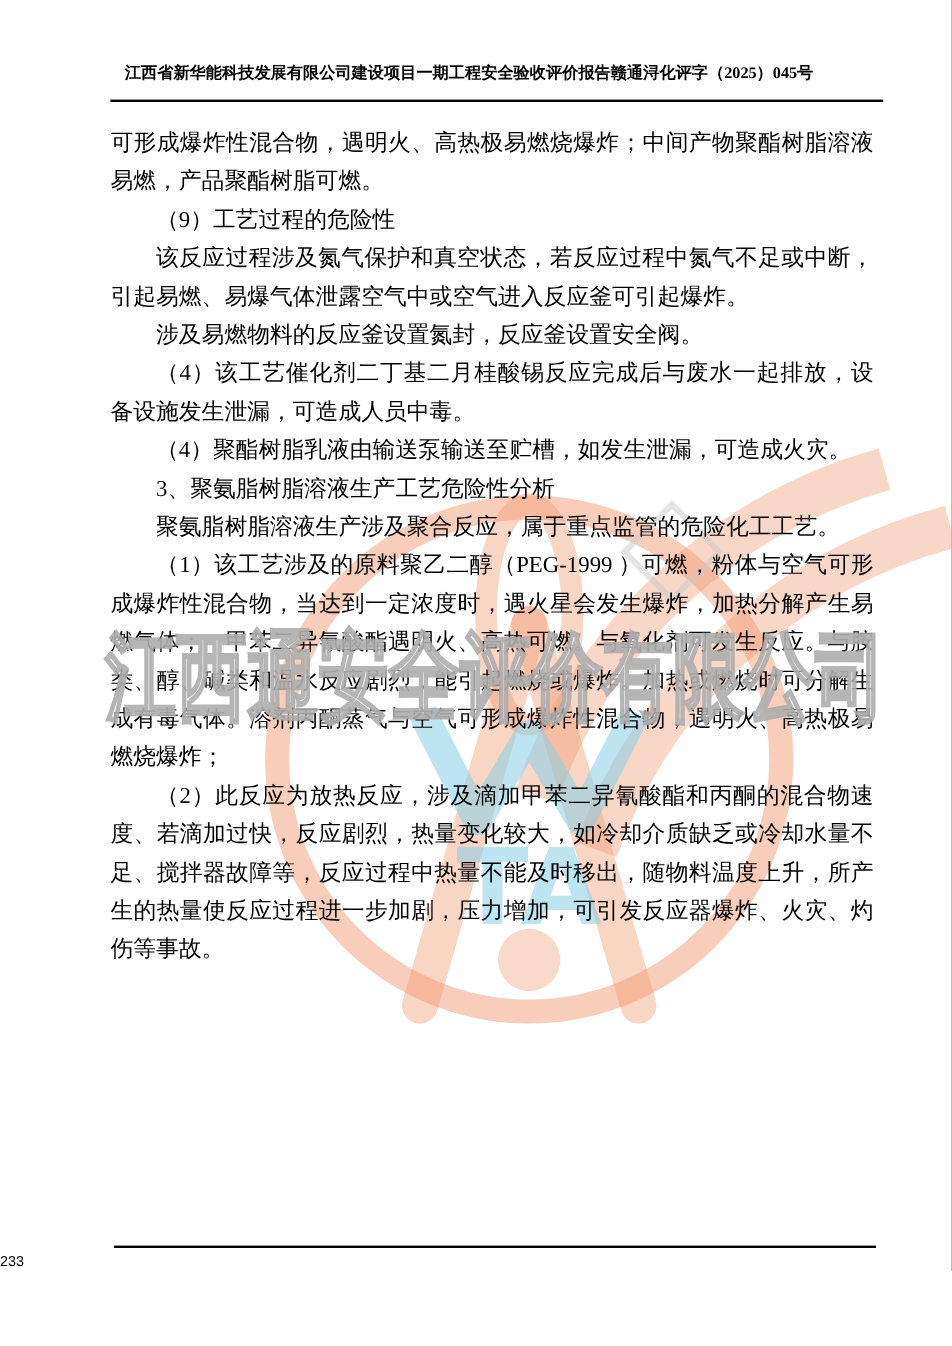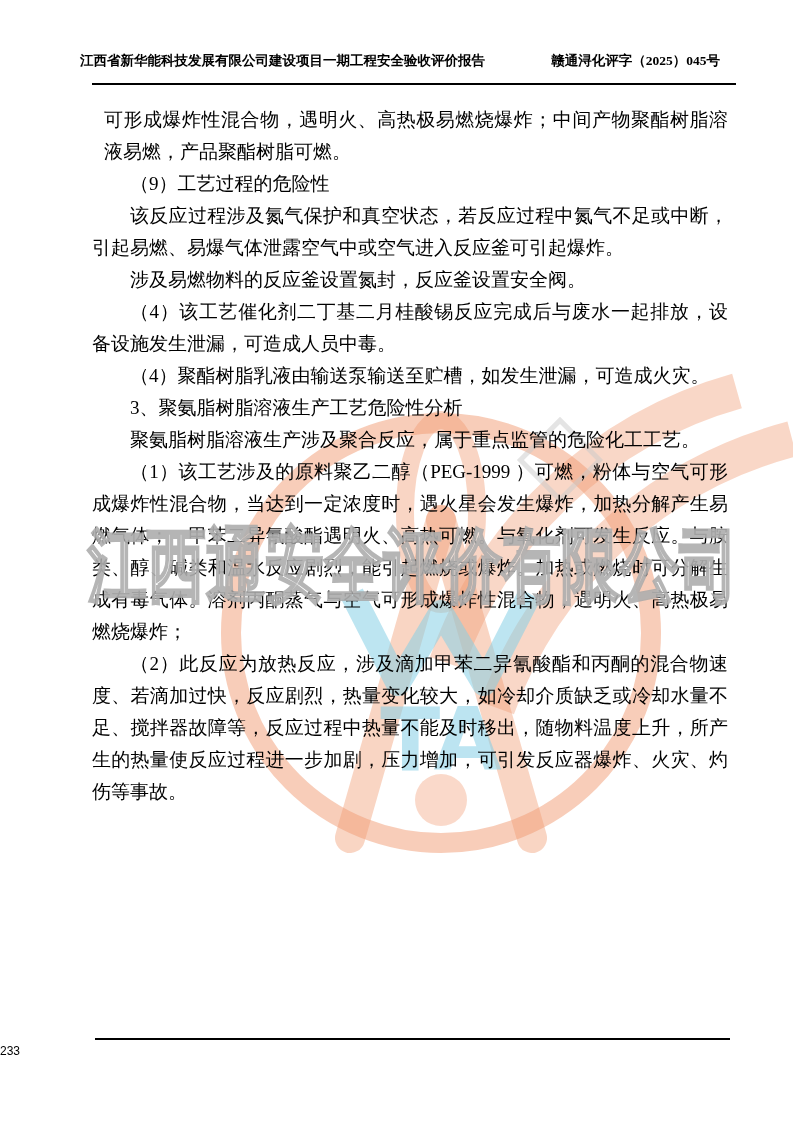--- a/index.html
+++ b/index.html
@@ -25,39 +25,39 @@
     font-size:80px;line-height:1;
     letter-spacing:1px;
     white-space:nowrap;
     transform:scaleX(0.73);transform-origin:left top;
     color:rgba(255,255,255,0.45);
     -webkit-text-stroke:2.5px rgba(168,168,168,0.85);
     text-stroke:2.5px rgba(168,168,168,0.85);
   }
   
   .header-row{
-    position:absolute;left:80px;top:52px;width:640px;
+    position:absolute;left:104px;top:52px;width:640px;
     z-index:2;
-    display:flex;justify-content:space-between;align-items:flex-end;
+    display:flex;align-items:flex-end;
     font-weight:bold;font-size:13.5px;line-height:1.4;font-family:Liberation Serif, serif;
   }
   .header-rule{
     position:absolute;left:92px;top:83px;width:644px;height:0;
     border-top:2px solid #000;z-index:2;
   }
   
   .body-text{
     position:absolute;left:92px;top:104px;width:636px;
     z-index:1;
     font-size:19px;line-height:32px;
     text-align:justify;
     text-justify:inter-ideograph;
   }
   .body-text p{margin:0;text-indent:2em;}
-  .body-text p.noindent{text-indent:0;margin-left:12px;}
+  .body-text p.noindent{text-indent:0;}
   
   .footer-rule{
     position:absolute;left:95px;top:1038px;width:635px;height:0;
     border-top:2px solid #000;z-index:2;
   }
   .page-num{
     position:absolute;left:0;top:1044px;width:793px;
     text-align:left;font-size:12px;z-index:2;
     font-family:"Liberation Sans","DejaVu Sans",sans-serif;
   }

